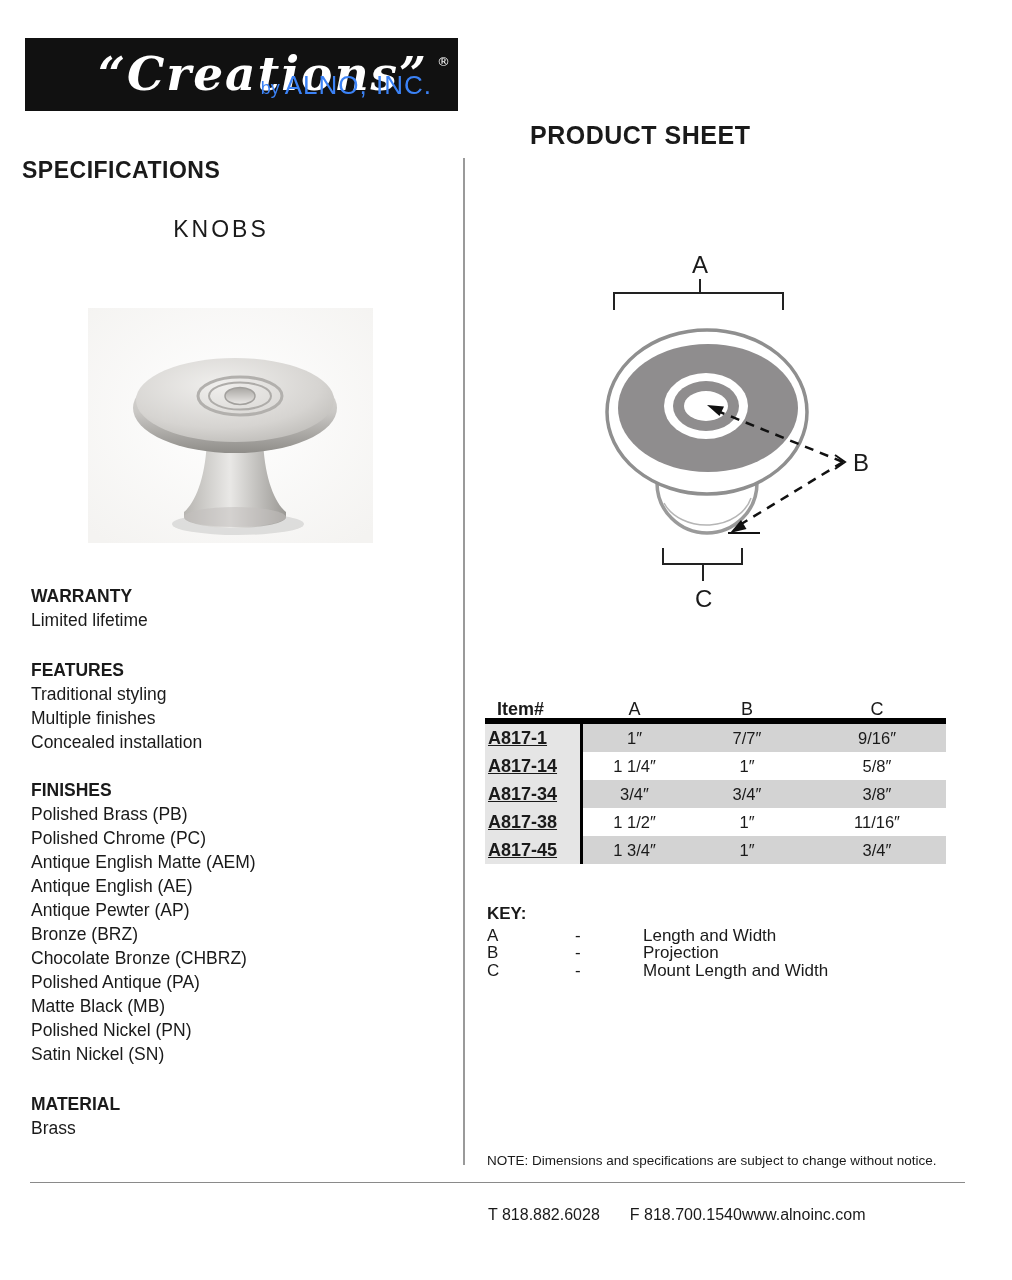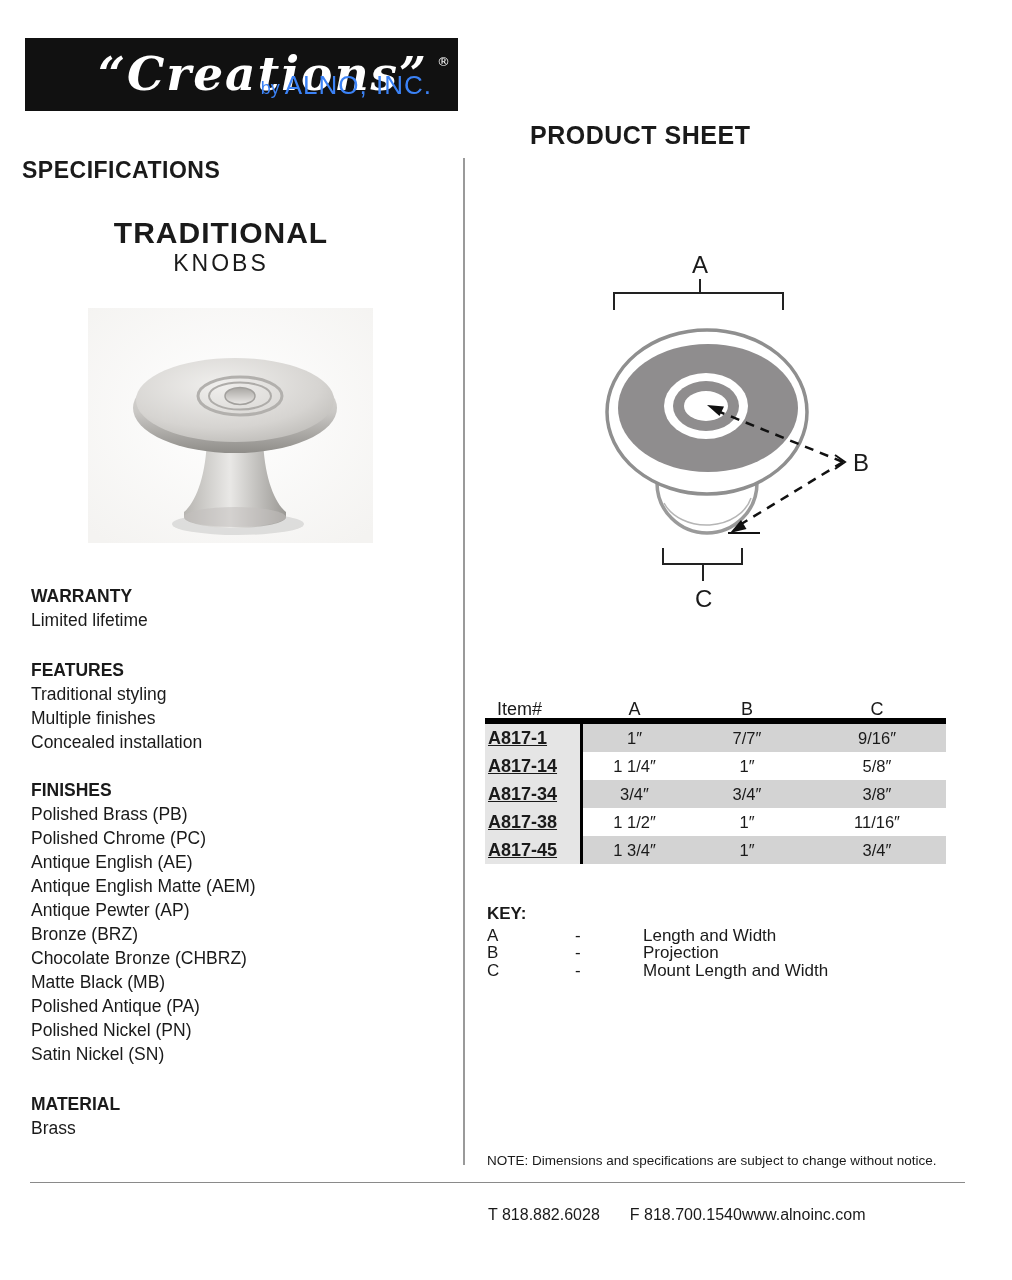--- a/index.html
+++ b/index.html
@@ -39,21 +39,21 @@
   .sec-heading { font-weight:bold; }
 
   
   .diagram { position:absolute; left:555px; top:245px; width:420px; height:370px; }
   .diagram text { font-family:"Liberation Sans", sans-serif; font-size:24px; fill:#1a1a1a; }
 
   
   .spec-table { position:absolute; left:485px; top:699px; width:461px; }
   .t-head { display:grid; grid-template-columns:98px 103px 122px 138px; height:25px; align-items:center;
     border-bottom:6px solid #000; font-size:18px; }
-  .t-head .h-item { font-weight:normal; padding-left:12px; font-size:18px; }
+  .t-head .h-item { font-weight:bold; padding-left:12px; font-size:18px; }
   .t-head .h-val { text-align:center; }
   .t-row { display:grid; grid-template-columns:98px 103px 122px 138px; height:28px; }
   .t-row .item { font-weight:bold; font-size:18px; padding-left:3px; border-right:3px solid #000;
     display:flex; align-items:center; background:#e5e5e5;text-decoration:underline; }
   .t-row .cell { display:flex; align-items:center; justify-content:center; font-size:16.5px; }
   .t-row.alt .cell { background:#d3d3d3; }
 
   
   .key-block { position:absolute; left:487px; top:905px; font-size:17px; line-height:17.5px; }
   .key-heading { font-weight:bold; margin-bottom:4px; }
@@ -76,21 +76,20 @@
     <div class="logo-byline"><span class="logo-by">by </span><span class="logo-company">ALNO, INC.</span></div>
   </div>
 
   <div class="product-sheet">PRODUCT SHEET</div>
   <div class="specifications">SPECIFICATIONS</div>
 
   <div class="v-divider"></div>
   <div class="bottom-rule"></div>
 
   <div class="title-block">
-    <div class="prod-title">TRADITIONAL</div>
     <div class="prod-subtitle">KNOBS</div>
   </div>
 
   <svg class="photo" viewBox="0 0 285 235">
     <defs>
       <radialGradient id="bgGrad" cx="50%" cy="45%" r="70%">
         <stop offset="0%" stop-color="#ffffff"></stop>
         <stop offset="100%" stop-color="#f4f3f1"></stop>
       </radialGradient>
       <linearGradient id="capSide" x1="0" y1="0" x2="0" y2="1">
@@ -132,27 +131,27 @@
     <div class="sec">
       <div class="sec-heading">FEATURES</div>
       <div>Traditional styling</div>
       <div>Multiple finishes</div>
       <div>Concealed installation</div>
     </div>
     <div class="sec gap26">
       <div class="sec-heading">FINISHES</div>
       <div>Polished Brass (PB)</div>
       <div>Polished Chrome (PC)</div>
+      <div>Antique English Matte (AEM)</div>
       <div>Antique English (AE)</div>
-      <div>Antique English Matte (AEM)</div>
       <div>Antique Pewter (AP)</div>
       <div>Bronze (BRZ)</div>
       <div>Chocolate Bronze (CHBRZ)</div>
+      <div>Polished Antique (PA)</div>
       <div>Matte Black (MB)</div>
-      <div>Polished Antique (PA)</div>
       <div>Polished Nickel (PN)</div>
       <div>Satin Nickel (SN)</div>
     </div>
     <div class="sec">
       <div class="sec-heading">MATERIAL</div>
       <div>Brass</div>
     </div>
   </div>
 
   <svg class="diagram" viewBox="0 0 420 370">

